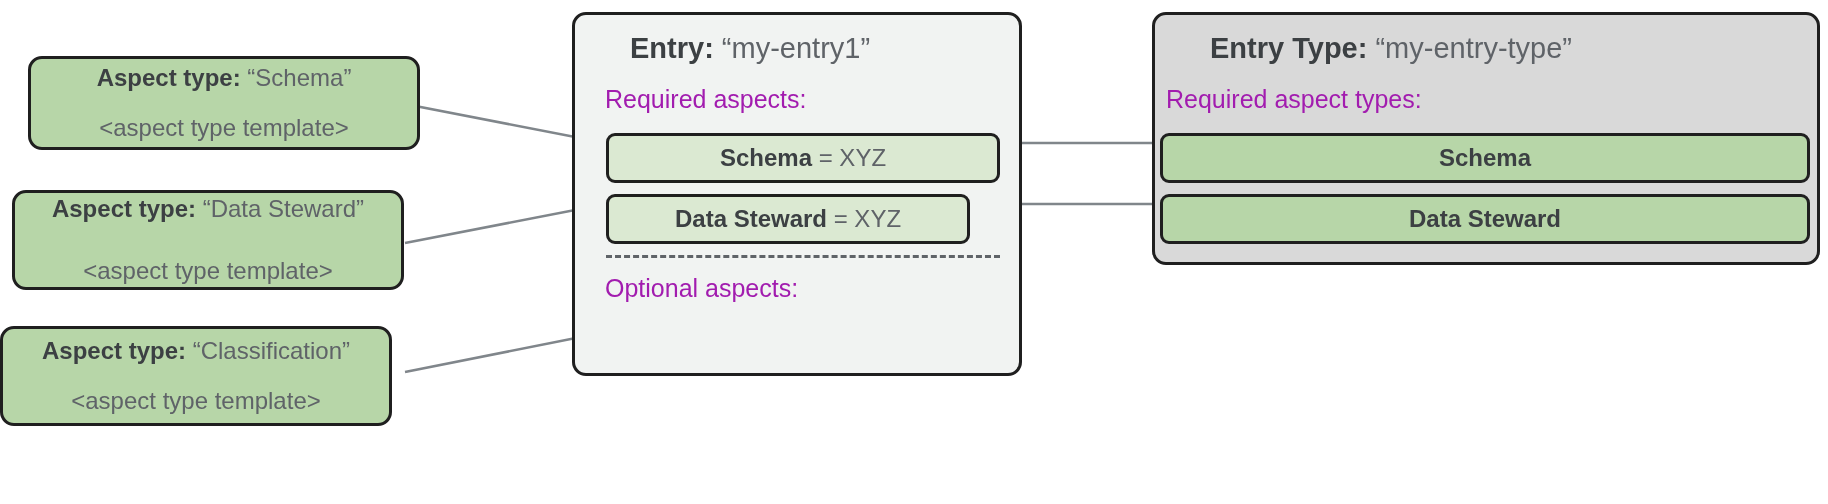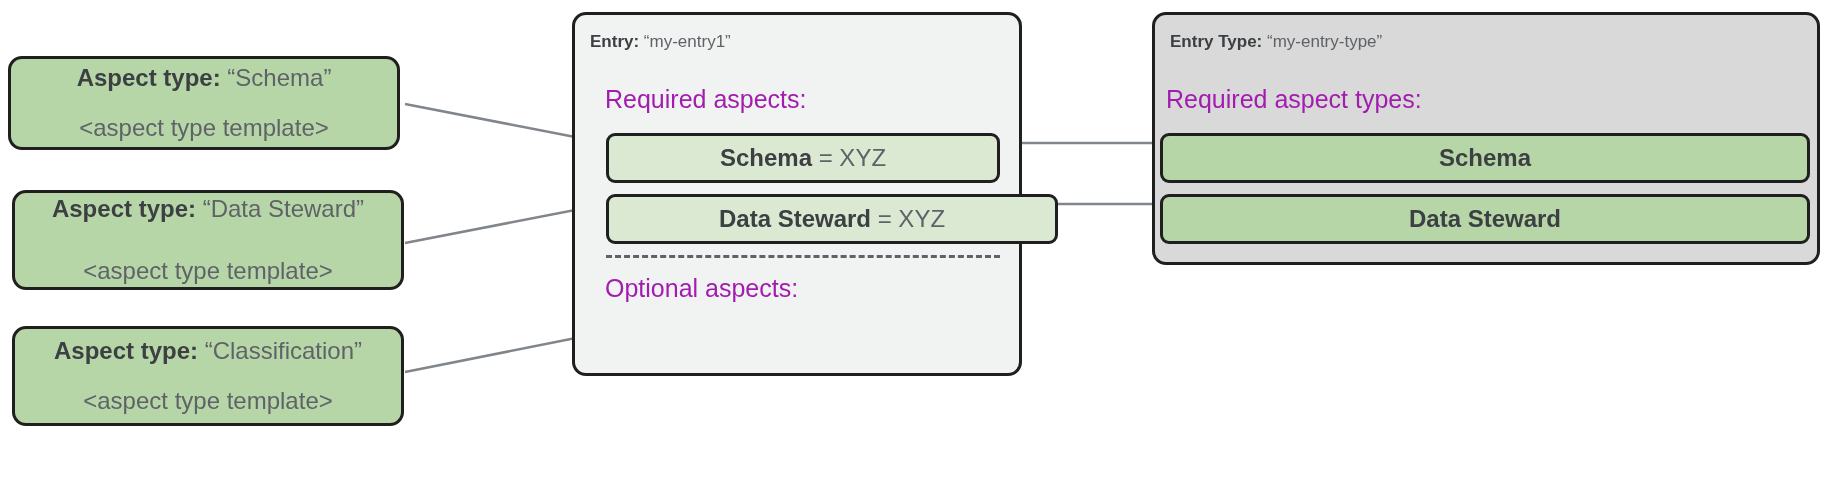--- a/index.html
+++ b/index.html
@@ -68,22 +68,23 @@
     white-space: nowrap;
   }
 
   
   #entry-card {
     background: #f1f3f2;
     padding: 0;
   }
   .card-heading {
     position: absolute;
-    font-size: 17px;
-    white-space: nowrap;
+    font-size: 29px;
+    white-space: nowrap;
+    margin-left: 40px;
   }
   .card-heading .lead {
     font-weight: bold;
     color: #3c4043;
   }
   .card-heading .name {
     font-weight: normal;
     color: #5f6368;
   }
   .section-label {
@@ -156,37 +157,37 @@
 
     <line x1="405" y1="243" x2="606" y2="204" stroke="#80868b" stroke-width="2.5"></line>
 
     <line x1="405" y1="372" x2="606" y2="332" stroke="#80868b" stroke-width="2.5"></line>
 
     <line x1="997" y1="143" x2="1159" y2="143" stroke="#80868b" stroke-width="2.5"></line>
 
     <line x1="997" y1="204" x2="1159" y2="204" stroke="#80868b" stroke-width="2.5"></line>
   </svg>
 
-  <div class="card aspect-type-card" style="left:8px; top:56px; width:392px; height:94px;">
+  <div class="card aspect-type-card" style="left:28px; top:56px; width:392px; height:94px;">
     <div class="aspect-type-title">
       <span class="lead">Aspect type:</span>
       <span class="name">“Schema”</span>
     </div>
     <div class="aspect-type-template">&lt;aspect type template&gt;</div>
   </div>
 
   <div class="card aspect-type-card" style="left:12px; top:190px; width:392px; height:100px;gap:12px;">
     <div class="aspect-type-title">
       <span class="lead">Aspect type:</span>
       <span class="name">“Data Steward”</span>
     </div>
     <div class="aspect-type-template">&lt;aspect type template&gt;</div>
   </div>
 
-  <div class="card aspect-type-card" style="left:12px; top:326px; width:392px; height:100px;">
+  <div class="card aspect-type-card" style="left:0; top:326px; width:392px; height:100px;">
     <div class="aspect-type-title">
       <span class="lead">Aspect type:</span>
       <span class="name">“Classification”</span>
     </div>
     <div class="aspect-type-template">&lt;aspect type template&gt;</div>
   </div>
 
   <div class="card" id="entry-card" style="left:572px; top:12px; width:450px; height:364px;">
 
     <div class="card-heading" style="left:15px; top:17px;">
@@ -196,21 +197,21 @@
 
     <div class="section-label" style="left:30px; top:70px;">Required aspects:</div>
 
     <div class="aspect-row" style="left:31px; top:118px; width:394px; height:50px;">
       <div class="aspect-row-text">
         <span class="k">Schema</span>
         <span class="v">= XYZ</span>
       </div>
     </div>
 
-    <div class="aspect-row" style="left:31px; top:179px; width:452px; height:50px;">
+    <div class="aspect-row" style="left:31px; top:179px; width:364px; height:50px;">
       <div class="aspect-row-text">
         <span class="k">Data Steward</span>
         <span class="v">= XYZ</span>
       </div>
     </div>
 
     <div class="divider-dashed" style="left:31px; top:240px; width:394px;"></div>
 
     <div class="section-label" style="left:30px; top:259px;">Optional aspects:</div>
 

